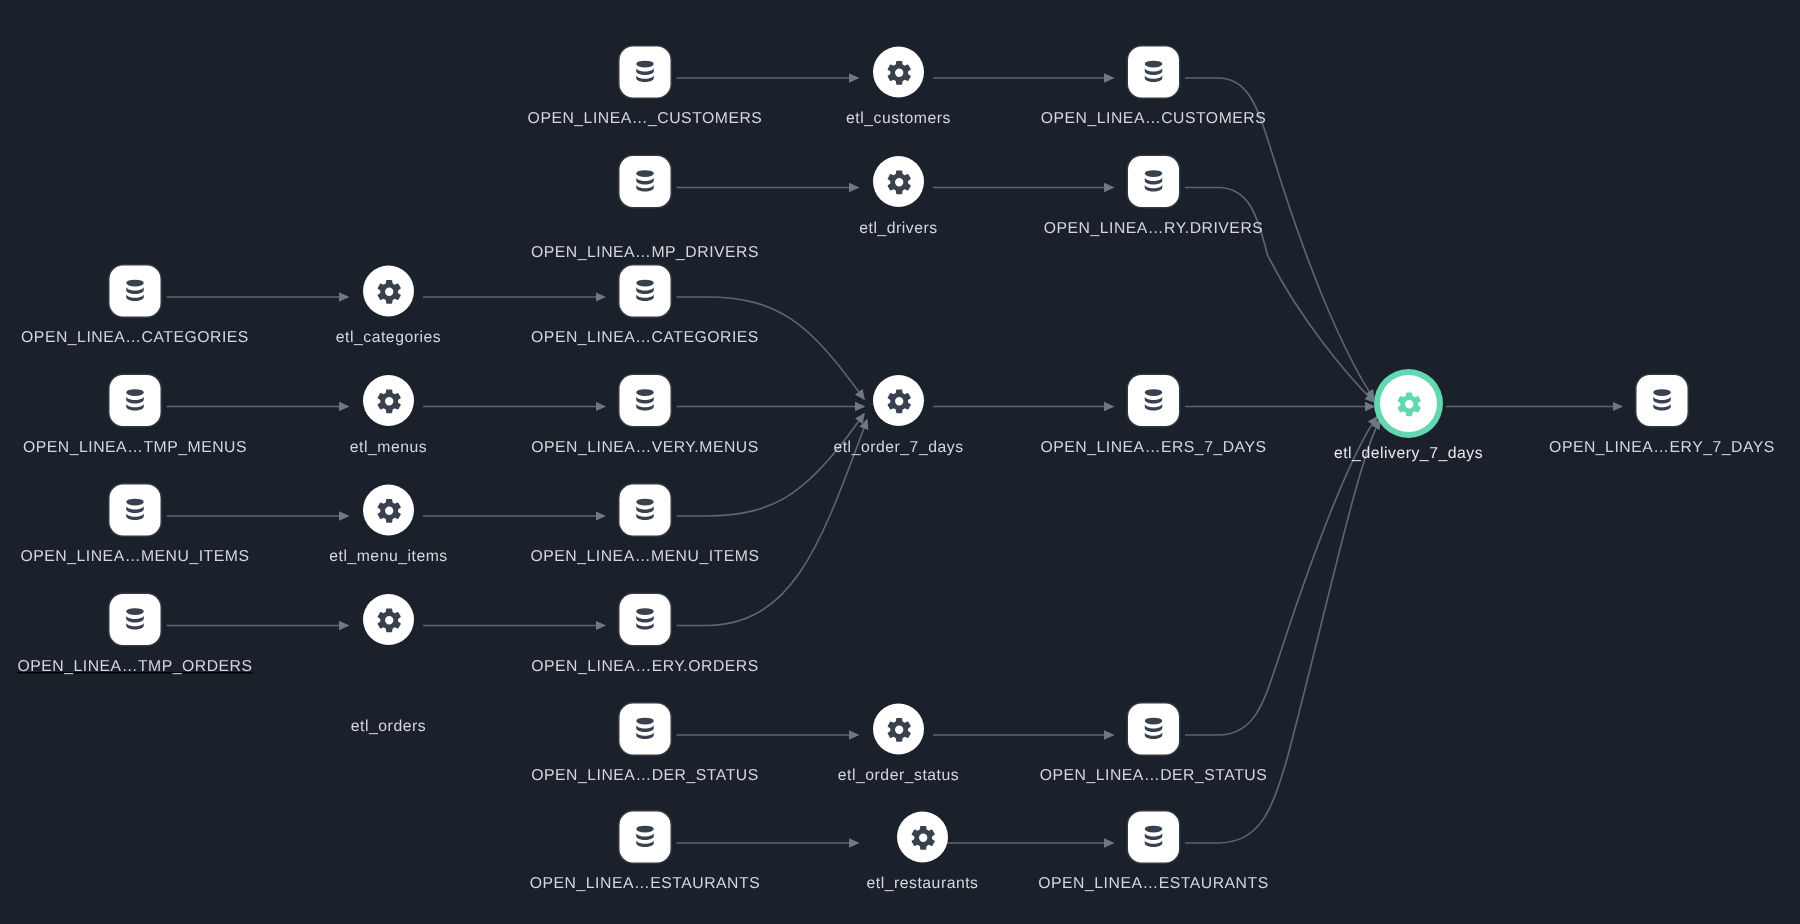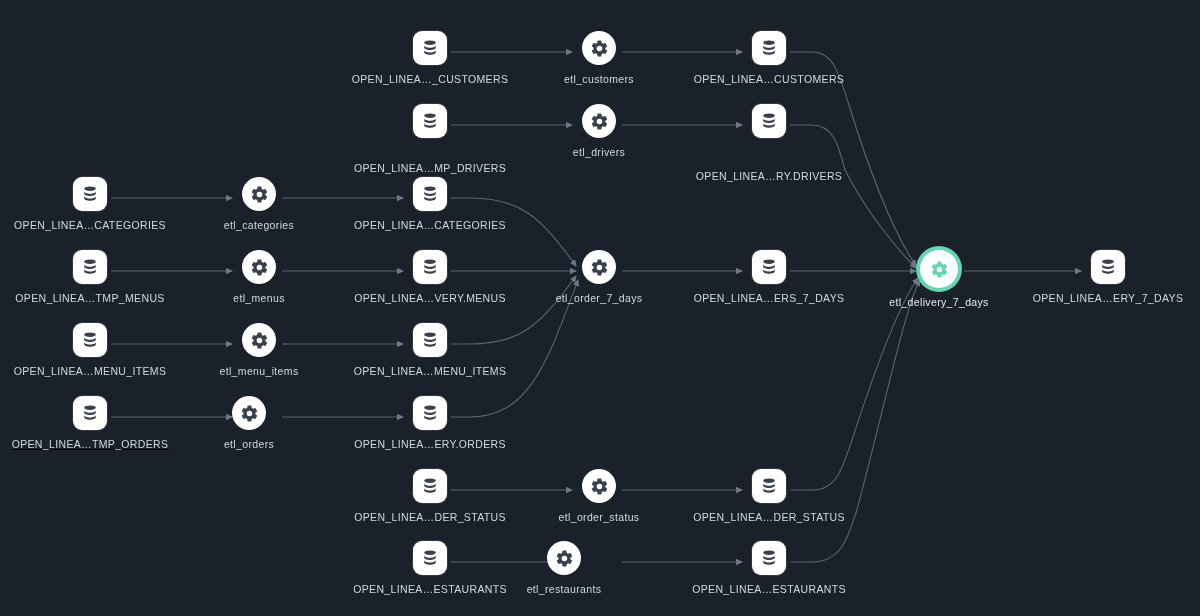--- a/index.html
+++ b/index.html
@@ -161,21 +161,21 @@
         <div class="node-label">OPEN_LINEA…MP_DRIVERS</div>
       </div>
       <div class="node" style="left: 599px; top: 104px;">
         <div class="node-glyph glyph-job">
           <svg class="icon" width="19" height="19" viewBox="0 0 24 24">
             <path fill="#39414f" d="M19.4 13c.04-.33.06-.66.06-1s-.02-.67-.06-1l2.1-1.63a.5.5 0 0 0 .12-.64l-2-3.46a.5.5 0 0 0-.6-.22l-2.48 1a7.3 7.3 0 0 0-1.73-1l-.38-2.64A.5.5 0 0 0 13.95 2h-4a.5.5 0 0 0-.49.42L9.08 5.06a7.3 7.3 0 0 0-1.73 1l-2.48-1a.5.5 0 0 0-.6.22l-2 3.46a.5.5 0 0 0 .12.64L4.5 11c-.04.33-.06.66-.06 1s.2.67.06 1l-2.1 1.63a.5.5 0 0 0-.12.64l2 3.46c.12.22.38.3.6.22l2.48-1c.52.4 1.1.74 1.73 1l.38 2.64c.04.24.25.42.49.42h4c.24 0 .45-.18.49-.42l.38-2.64a7.3 7.3 0 0 0 1.73-1l2.48 1c.22.08.48 0 .6-.22l2-3.46a.5.5 0 0 0-.12-.64L19.4 13Zm-7.45 2.5a3.5 3.5 0 1 1 0-7 3.5 3.5 0 0 1 0 7Z"></path>
           </svg>
         </div>
         <div class="node-label">etl_drivers</div>
       </div>
-      <div class="node" style="left: 769px; top: 104px; gap: 24px;">
+      <div class="node" style="left: 769px; top: 104px;">
         <div class="node-glyph glyph-dataset">
           <svg class="icon" width="20" height="20" viewBox="0 0 24 24">
             <g fill="#39414f">
               <ellipse cx="12" cy="5.6" rx="7" ry="2.7"></ellipse>
               <path d="M5 8.6 C5 10.3 8.1 11.6 12 11.6 C15.9 11.6 19 10.3 19 8.6 L19 11.3 C19 13 15.9 14.3 12 14.3 C8.1 14.3 5 13 5 11.3 Z"></path>
               <path d="M5 14.3 C5 16 8.1 17.3 12 17.3 C15.9 17.3 19 16 19 14.3 L19 17 C19 18.7 15.9 20 12 20 C8.1 20 5 18.7 5 17 Z"></path>
             </g>
           </svg>
         </div>
         <div class="node-label">OPEN_LINEA…RY.DRIVERS</div>
@@ -281,21 +281,21 @@
           <svg class="icon" width="20" height="20" viewBox="0 0 24 24">
             <g fill="#39414f">
               <ellipse cx="12" cy="5.6" rx="7" ry="2.7"></ellipse>
               <path d="M5 8.6 C5 10.3 8.1 11.6 12 11.6 C15.9 11.6 19 10.3 19 8.6 L19 11.3 C19 13 15.9 14.3 12 14.3 C8.1 14.3 5 13 5 11.3 Z"></path>
               <path d="M5 14.3 C5 16 8.1 17.3 12 17.3 C15.9 17.3 19 16 19 14.3 L19 17 C19 18.7 15.9 20 12 20 C8.1 20 5 18.7 5 17 Z"></path>
             </g>
           </svg>
         </div>
         <div class="node-label">OPEN_LINEA…TMP_ORDERS</div>
       </div>
-      <div class="node" style="left: 249px; top: 396px;">
+      <div class="node" style="left: 259px; top: 396px; gap: 40px;">
         <div class="node-glyph glyph-job">
           <svg class="icon" width="19" height="19" viewBox="0 0 24 24">
             <path fill="#39414f" d="M19.4 13c.04-.33.06-.66.06-1s-.02-.67-.06-1l2.1-1.63a.5.5 0 0 0 .12-.64l-2-3.46a.5.5 0 0 0-.6-.22l-2.48 1a7.3 7.3 0 0 0-1.73-1l-.38-2.64A.5.5 0 0 0 13.95 2h-4a.5.5 0 0 0-.49.42L9.08 5.06a7.3 7.3 0 0 0-1.73 1l-2.48-1a.5.5 0 0 0-.6.22l-2 3.46a.5.5 0 0 0 .12.64L4.5 11c-.04.33-.06.66-.06 1s.2.67.06 1l-2.1 1.63a.5.5 0 0 0-.12.64l2 3.46c.12.22.38.3.6.22l2.48-1c.52.4 1.1.74 1.73 1l.38 2.64c.04.24.25.42.49.42h4c.24 0 .45-.18.49-.42l.38-2.64a7.3 7.3 0 0 0 1.73-1l2.48 1c.22.08.48 0 .6-.22l2-3.46a.5.5 0 0 0-.12-.64L19.4 13Zm-7.45 2.5a3.5 3.5 0 1 1 0-7 3.5 3.5 0 0 1 0 7Z"></path>
           </svg>
         </div>
         <div class="node-label">etl_orders</div>
       </div>
       <div class="node" style="left: 430px; top: 396px;">
         <div class="node-glyph glyph-dataset">
           <svg class="icon" width="20" height="20" viewBox="0 0 24 24">
@@ -365,21 +365,21 @@
           <svg class="icon" width="20" height="20" viewBox="0 0 24 24">
             <g fill="#39414f">
               <ellipse cx="12" cy="5.6" rx="7" ry="2.7"></ellipse>
               <path d="M5 8.6 C5 10.3 8.1 11.6 12 11.6 C15.9 11.6 19 10.3 19 8.6 L19 11.3 C19 13 15.9 14.3 12 14.3 C8.1 14.3 5 13 5 11.3 Z"></path>
               <path d="M5 14.3 C5 16 8.1 17.3 12 17.3 C15.9 17.3 19 16 19 14.3 L19 17 C19 18.7 15.9 20 12 20 C8.1 20 5 18.7 5 17 Z"></path>
             </g>
           </svg>
         </div>
         <div class="node-label">OPEN_LINEA…ESTAURANTS</div>
       </div>
-      <div class="node" style="left: 564px; top: 541px; text-align: right;">
+      <div class="node" style="left: 615px; top: 541px; text-align: right;">
         <div class="node-glyph glyph-job">
           <svg class="icon" width="19" height="19" viewBox="0 0 24 24">
             <path fill="#39414f" d="M19.4 13c.04-.33.06-.66.06-1s-.02-.67-.06-1l2.1-1.63a.5.5 0 0 0 .12-.64l-2-3.46a.5.5 0 0 0-.6-.22l-2.48 1a7.3 7.3 0 0 0-1.73-1l-.38-2.64A.5.5 0 0 0 13.95 2h-4a.5.5 0 0 0-.49.42L9.08 5.06a7.3 7.3 0 0 0-1.73 1l-2.48-1a.5.5 0 0 0-.6.22l-2 3.46a.5.5 0 0 0 .12.64L4.5 11c-.04.33-.06.66-.06 1s.2.67.06 1l-2.1 1.63a.5.5 0 0 0-.12.64l2 3.46c.12.22.38.3.6.22l2.48-1c.52.4 1.1.74 1.73 1l.38 2.64c.04.24.25.42.49.42h4c.24 0 .45-.18.49-.42l.38-2.64a7.3 7.3 0 0 0 1.73-1l2.48 1c.22.08.48 0 .6-.22l2-3.46a.5.5 0 0 0-.12-.64L19.4 13Zm-7.45 2.5a3.5 3.5 0 1 1 0-7 3.5 3.5 0 0 1 0 7Z"></path>
           </svg>
         </div>
         <div class="node-label">etl_restaurants</div>
       </div>
       <div class="node" style="left: 769px; top: 541px;">
         <div class="node-glyph glyph-dataset">
           <svg class="icon" width="20" height="20" viewBox="0 0 24 24">

